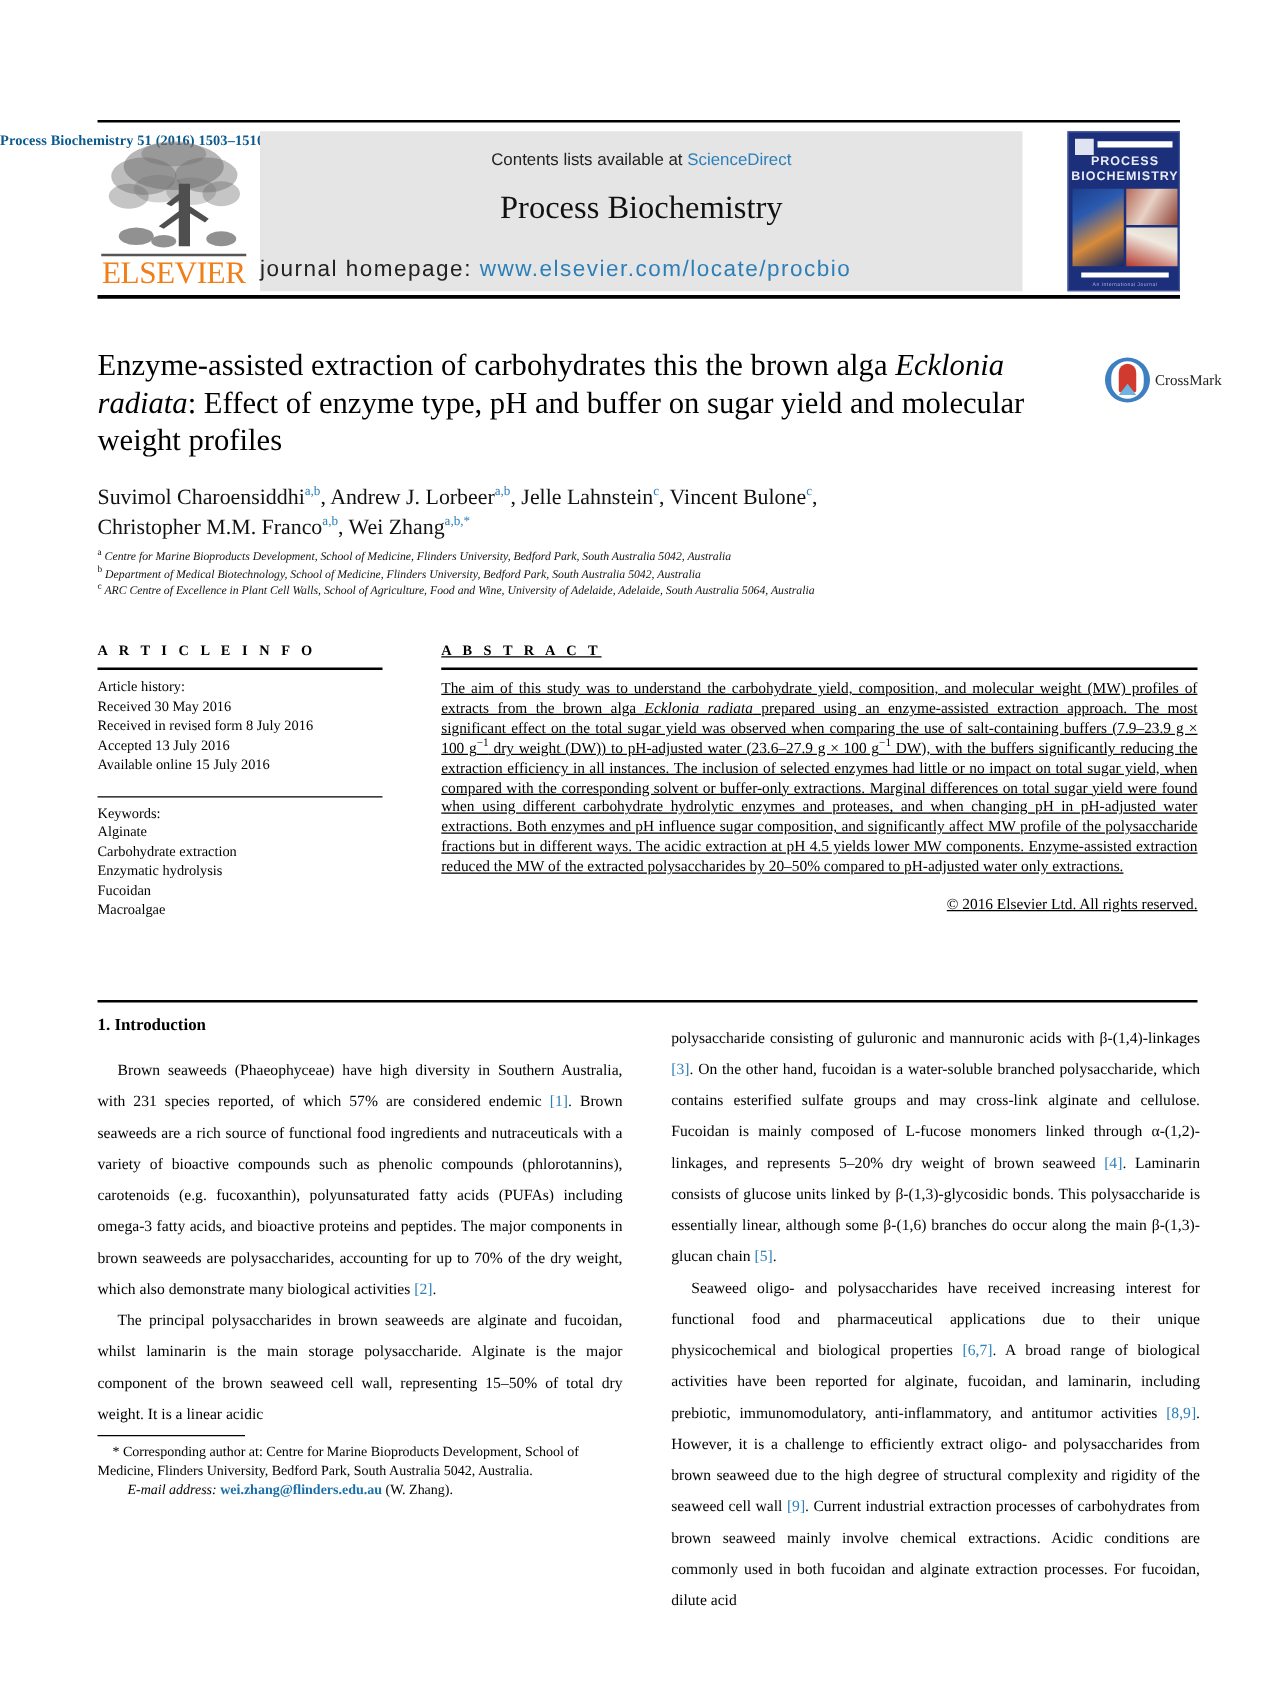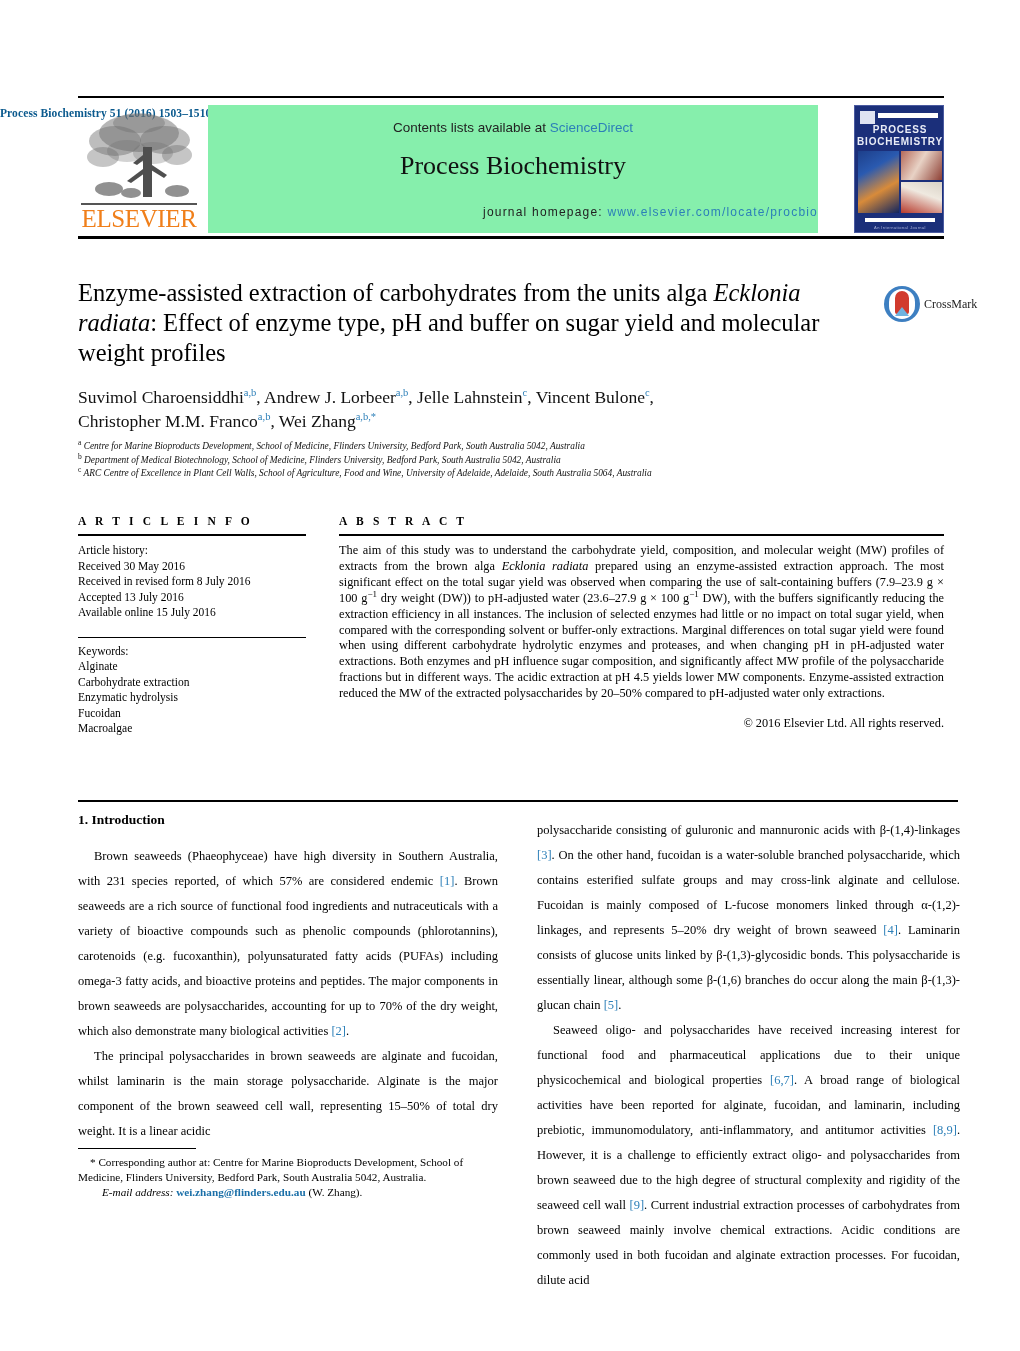--- a/index.html
+++ b/index.html
@@ -84,21 +84,21 @@
     font-size: 25px;
     letter-spacing: -0.4px;
     color: #f07f1a;
     line-height: 26px;
   }
   .banner {
     position: absolute;
     left: 130px; top: 9px;
     width: 610px;
     height: 128px;
-    background: #86efac;
+    background: #e5e5e5;
   }
   .banner-line1 {
     position: absolute;
     left: 0; top: 15px;
     width: 610px;
     text-align: center;
     font-family: "Liberation Sans", sans-serif;
     font-size: 13.5px;
     color: #222;
   }
@@ -111,23 +111,23 @@
     width: 610px;
     text-align: center;
     font-family: "Liberation Serif", serif;
     font-size: 26px;
     color: #111;
   }
   .banner-line3 {
     position: absolute;
     left: 0; top: 100px;
     width: 610px;
-    text-align: right;
+    text-align: left;
     font-family: "Liberation Sans", sans-serif;
-    font-size: 12px;
+    font-size: 18px;
     color: #222;
     letter-spacing: 1.2px;
   }
   .banner-line3 .url { color: #2c7fb8; }
 
   .cover {
     position: absolute;
     left: 776px; top: 9px;
     width: 90px;
     height: 128px;
@@ -287,21 +287,21 @@
   }
 
   
   .infoabs {
     position: absolute;
     left: 78px; top: 515px;
     width: 880px;
     height: 290px;
   }
   .col-info { position: absolute; left: 0; top: 0; width: 228px; }
-  .col-abs  { position: absolute; left: 261px; top: 0; width: 605px; }
+  .col-abs  { position: absolute; left: 275px; top: 0; width: 605px; text-decoration: underline; }
 
   .sec-head {
     font-family: "Liberation Serif", serif;
     font-weight: bold;
     font-size: 11.5px;
     letter-spacing: 3.2px;
     color: #000;
     margin: 0 0 7px 0;
   }
   .hr-thick {
@@ -491,21 +491,21 @@
         <div class="cp-c"></div>
       </div>
       <div class="cover-bar2"></div>
       <div class="cover-foot">An International Journal</div>
     </div>
 
     <div class="rule-bottom"></div>
   </div>
 
   <div class="title-block">
-    <h1 class="art-title"><span>Enzyme-assisted extraction of carbohydrates from the units alga</span> <i>Ecklonia radiata</i><span>: Effect of enzyme type, pH and buffer on sugar yield</span> <span>and molecular weight profiles</span></h1>
+    <h1 class="art-title"><span>Enzyme-assisted extraction of carbohydrates this the brown alga</span> <i>Ecklonia radiata</i><span>: Effect of enzyme type, pH and buffer on sugar yield</span> <span>and molecular weight profiles</span></h1>
   </div>
 
   <div class="crossmark">
     <div class="cm-circle">
       <div class="cm-inner"></div>
       <div class="cm-red"></div>
       <div class="cm-tri"></div>
     </div>
     <div class="cm-label">CrossMark</div>
   </div>

